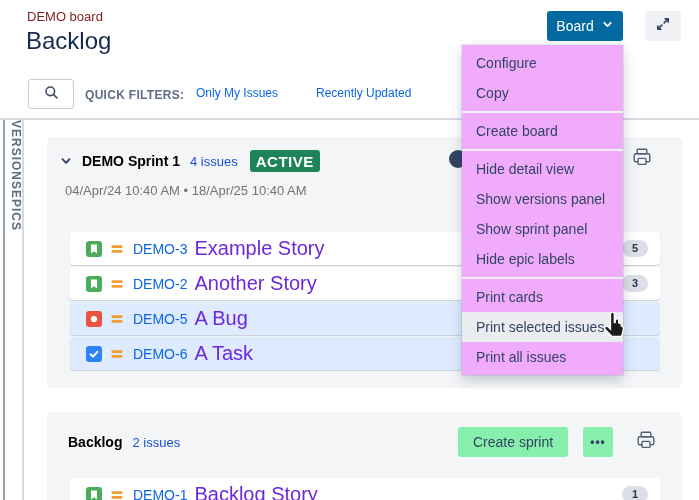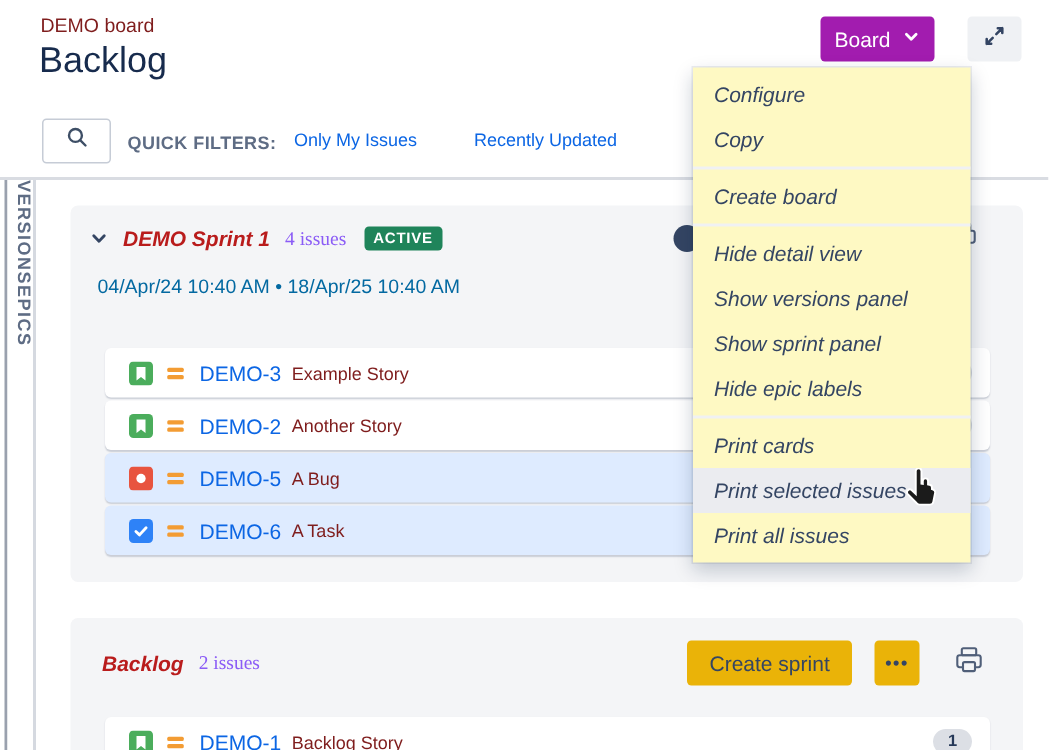--- a/index.html
+++ b/index.html
@@ -12,21 +12,21 @@
   
   .breadcrumb { left:27px; top:9px; font-size:13px; color:#7f1d1d; }
   .page-title { left:26px; top:27px; font-size:24px; font-weight:500; color:#172B4D; }
   .search-btn { left:28px; top:79px; width:46px; height:30px; background:#fff;
                 border:1px solid #C6CCD6; border-radius:3px; display:flex;
                 align-items:center; justify-content:center; cursor:pointer; }
   .qf-label { left:85px; top:88px; font-size:12px; font-weight:700; color:#5E6C84; letter-spacing:.3px; }
   .qf-link { top:86px; font-size:12px; color:#0C66E4; cursor:pointer; }
   .qf-link.one { left:196px; } .qf-link.two { left:316px; }
 
-  .board-btn { left:547px; top:11px; width:76px; height:30px; background:#a21caf; color:#fff;
+  .board-btn { left:547px; top:11px; width:76px; height:30px; background:#0369a1; color:#fff;
                border-radius:3px; display:flex; align-items:center; justify-content:center;
                gap:7px; font-size:14px; cursor:pointer; }
   .expand-btn { left:645px; top:11px; width:36px; height:30px; background:#EFF1F4;
                 border-radius:3px; display:flex; align-items:center; justify-content:center; cursor:pointer; }
 
   .top-divider { left:0; top:118px; width:699px; height:2px; background:#D9DCE2; }
 
   
   .rail-edge { left:3px; top:120px; width:2px; height:380px; background:#9AA1AE; }
   .left-rail { left:5px; top:120px; width:19px; height:380px; border-right:2px solid #D5D9E0; background:#fff; }
@@ -35,57 +35,57 @@
   .v-tab.versions { top:0px; } .v-tab.epics { top:70px; }
 
   
   .section { background:#F4F5F7; border-radius:5px; }
   .sprint-section { left:47px; top:137px; width:635px; height:251px; }
   .backlog-section { left:47px; top:412px; width:635px; height:110px; }
 
   .section-header { position:absolute; left:10px; top:13px; display:flex; align-items:center; }
   .chev-btn { width:18px; height:18px; display:flex; align-items:center; justify-content:center;
               margin-right:7px; cursor:pointer; }
-  .section-name { font-size:14px; font-weight:700; color:#b91c1c;font-style:italic; }
-  .issue-count { font-size:13px; color:#8b5cf6; margin-left:10px;font-family:Liberation Serif, serif; }
-  .status-badge { margin-left:12px; background:#1F845A; color:#fff; font-size:10px; font-weight:700;
+  .section-name { font-size:14px; font-weight:700; color:#000000; }
+  .issue-count { font-size:13px; color:#1d4ed8; margin-left:10px; }
+  .status-badge { margin-left:12px; background:#1F845A; color:#fff; font-size:15px; font-weight:700;
                   letter-spacing:.5px; padding:3px 6px 2px; border-radius:3px; }
   .avatar-dot { position:absolute; left:402px; top:13px; width:18px; height:18px;
                 border-radius:50%; background:#344563; }
   .print-btn { position:absolute; width:22px; height:22px; display:flex; align-items:center;
                justify-content:center; cursor:pointer; }
   .sprint-print { left:584px; top:11px; }
   .backlog-print { left:588px; top:19px; }
-  .sprint-dates { position:absolute; left:18px; top:46px; font-size:13px; color:#0369a1; }
+  .sprint-dates { position:absolute; left:18px; top:46px; font-size:13px; color:#737373; }
 
   
   .rows { position:absolute; left:23px; width:590px; }
   .sprint-rows { top:95px; } .backlog-rows { top:66px; }
   .issue-row { height:33px; margin-bottom:2px; border-radius:4px; background:#fff;
                box-shadow:0 1px 1px rgba(9,30,66,.18); display:flex; align-items:center;
                padding:0 12px 0 16px; cursor:pointer; }
   .issue-row.selected { background:#DEEBFF; }
   .type-icon, .prio-icon { width:16px; height:16px; flex:0 0 16px; }
   .prio-icon { margin-left:7px; }
   .issue-key { margin-left:8px; font-size:14px; color:#0C66E4; cursor:pointer; }
-  .issue-summary { margin-left:7px; font-size:12px; color:#7f1d1d; }
+  .issue-summary { margin-left:7px; font-size:20px; color:#6d28d9; }
   .estimate-badge { margin-left:auto; background:#DCDFE5; color:#253858; font-weight:700;
                     font-size:11px; min-width:26px; height:17px; line-height:17px;
                     text-align:center; border-radius:9px; }
 
   
-  .gray-btn { position:absolute; top:15px; height:30px; background:#eab308; border-radius:3px;
+  .gray-btn { position:absolute; top:15px; height:30px; background:#86efac; border-radius:3px;
               color:#344563; font-size:14px; display:flex; align-items:center;
               justify-content:center; cursor:pointer; }
   .create-sprint-btn { left:411px; padding:0 15px; }
   .more-btn { left:536px; width:30px; font-size:12px; font-weight:700; letter-spacing:1px; }
 
   
-  .menu { left:462px; top:45px; width:185px; background:#fef9c3; z-index:10; padding:3px 0;
-          box-shadow:0 0 0 1px rgba(9,30,66,.08), 0 5px 12px rgba(9,30,66,.22);font-style:italic; }
+  .menu { left:462px; top:45px; width:161px; background:#f0abfc; z-index:10; padding:3px 0;
+          box-shadow:0 0 0 1px rgba(9,30,66,.08), 0 5px 12px rgba(9,30,66,.22); }
   .menu-item { height:30px; line-height:30px; padding-left:14px; font-size:14px; color:#344563;
                cursor:pointer; white-space:nowrap; }
   .menu-item.hovered { background:#EBECF0; }
   .menu-sep { height:2px; background:#F0F1F3; margin:3px 0; }
 
   .cursor { left:602px; top:312px; z-index:20; pointer-events:none; }
 </style>
 </head>
 <body>
 

